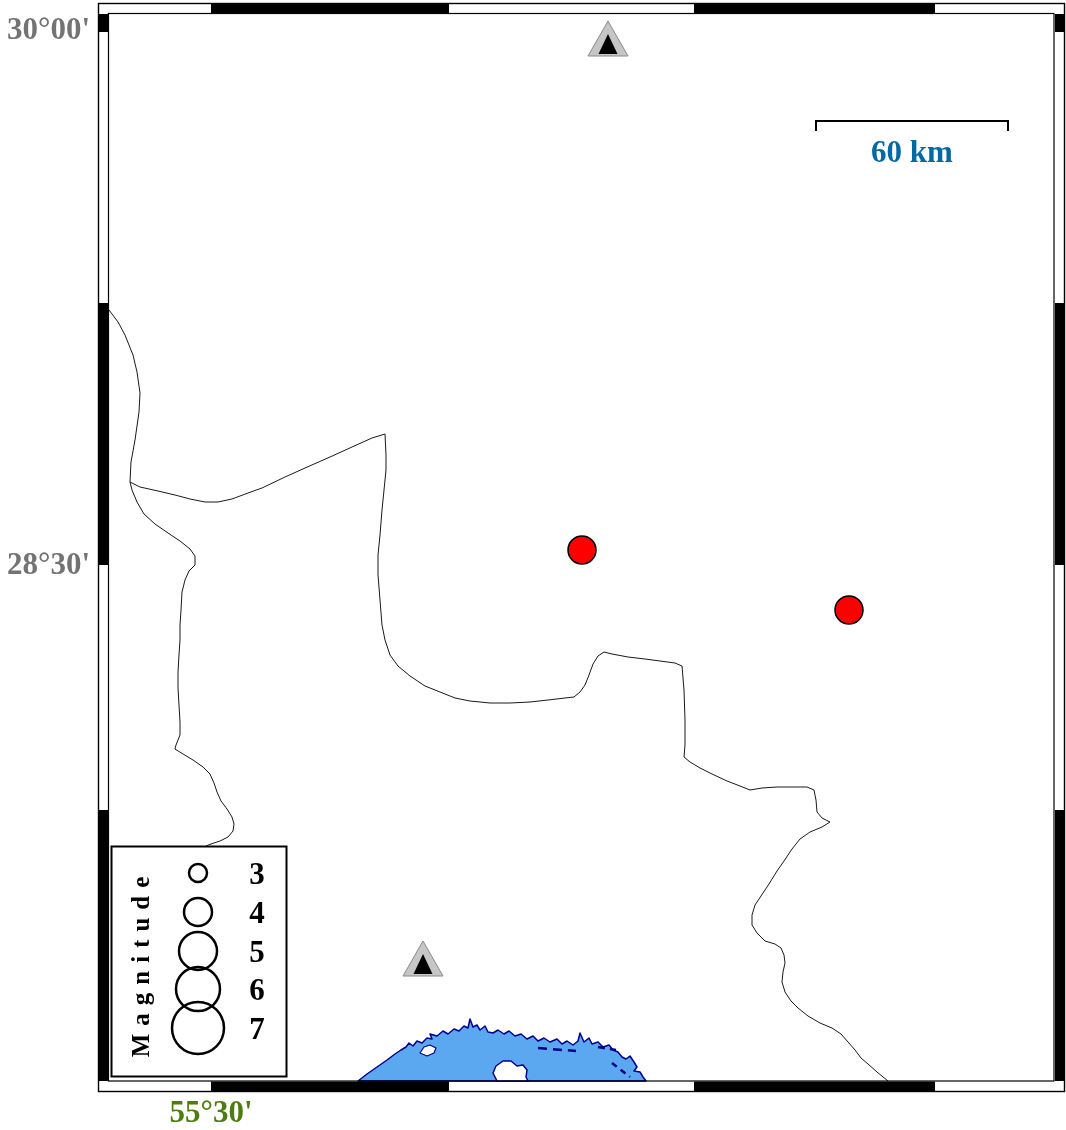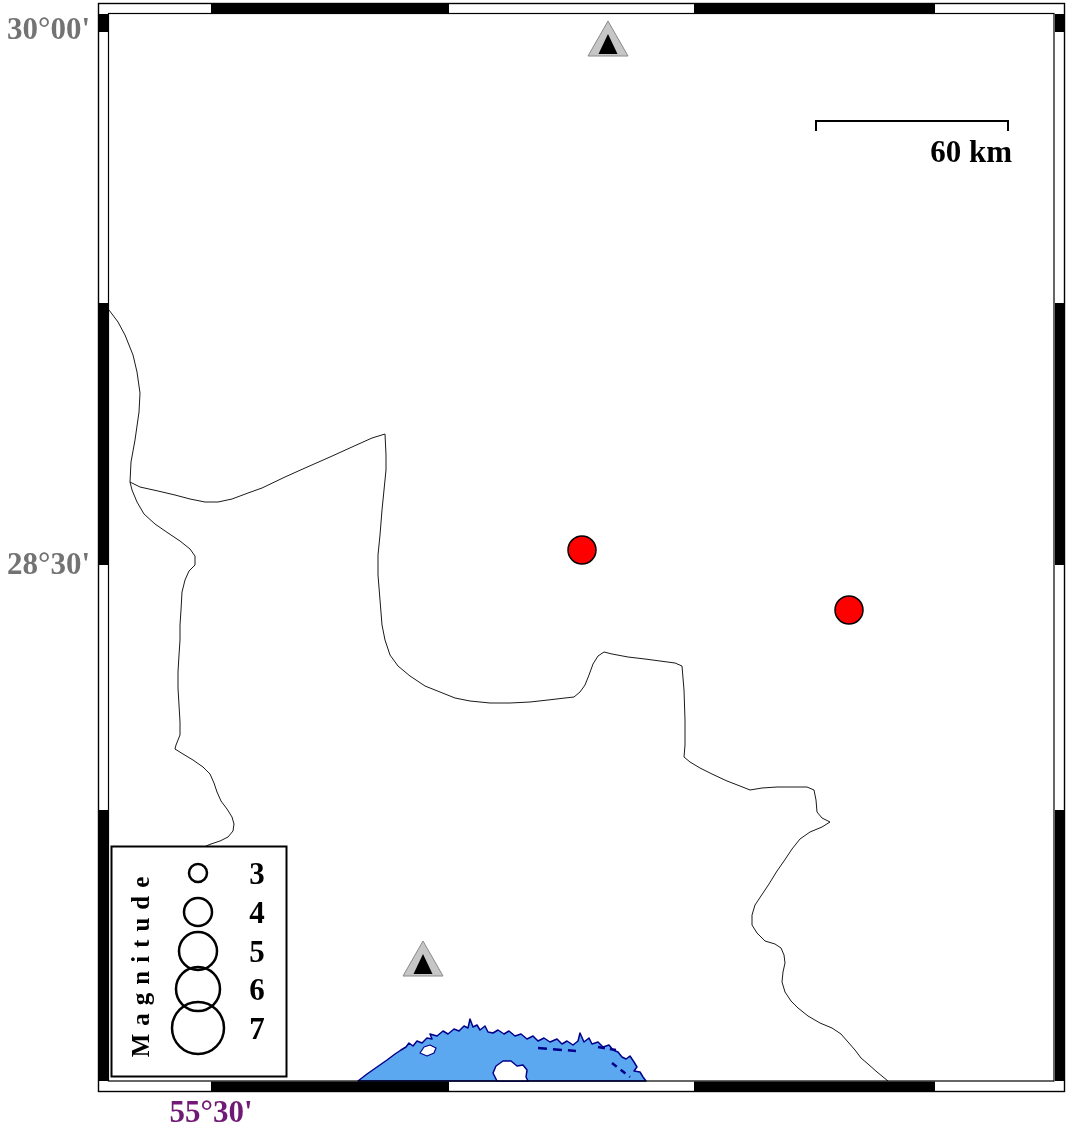--- a/index.html
+++ b/index.html
@@ -7,25 +7,25 @@
     position:relative;width:1066px;height:1130px;background:#ffffff;
     font-family:"Liberation Serif","DejaVu Serif",serif;overflow:hidden;
   }
   #map-svg{position:absolute;left:0;top:0;}
   .lat-label{
     position:absolute;left:0;width:90px;text-align:right;
     font-weight:bold;font-size:31px;color:#737373;line-height:34px;
   }
   .lon-label{
     position:absolute;top:1095px;width:180px;text-align:center;
-    font-weight:bold;font-size:31px;color:#701a75;line-height:34px;
+    font-weight:bold;font-size:31px;color:#4d7c0f;line-height:34px;
   }
   .scale-label{
-    position:absolute;left:812px;top:134px;width:200px;text-align:right;
-    font-weight:bold;font-size:31px;color:#000000;
+    position:absolute;left:812px;top:134px;width:200px;text-align:center;
+    font-weight:bold;font-size:31px;color:#0369a1;
   }
   .legend-title{
     position:absolute;left:21px;top:948px;width:240px;height:30px;
     text-align:center;font-weight:bold;font-size:25px;letter-spacing:8px;
     color:#000;transform:rotate(-90deg);line-height:30px;
   }
   .legend-num{
     font-family:"Liberation Serif","DejaVu Serif",serif;
     font-weight:bold;font-size:31px;fill:#000;
   }

